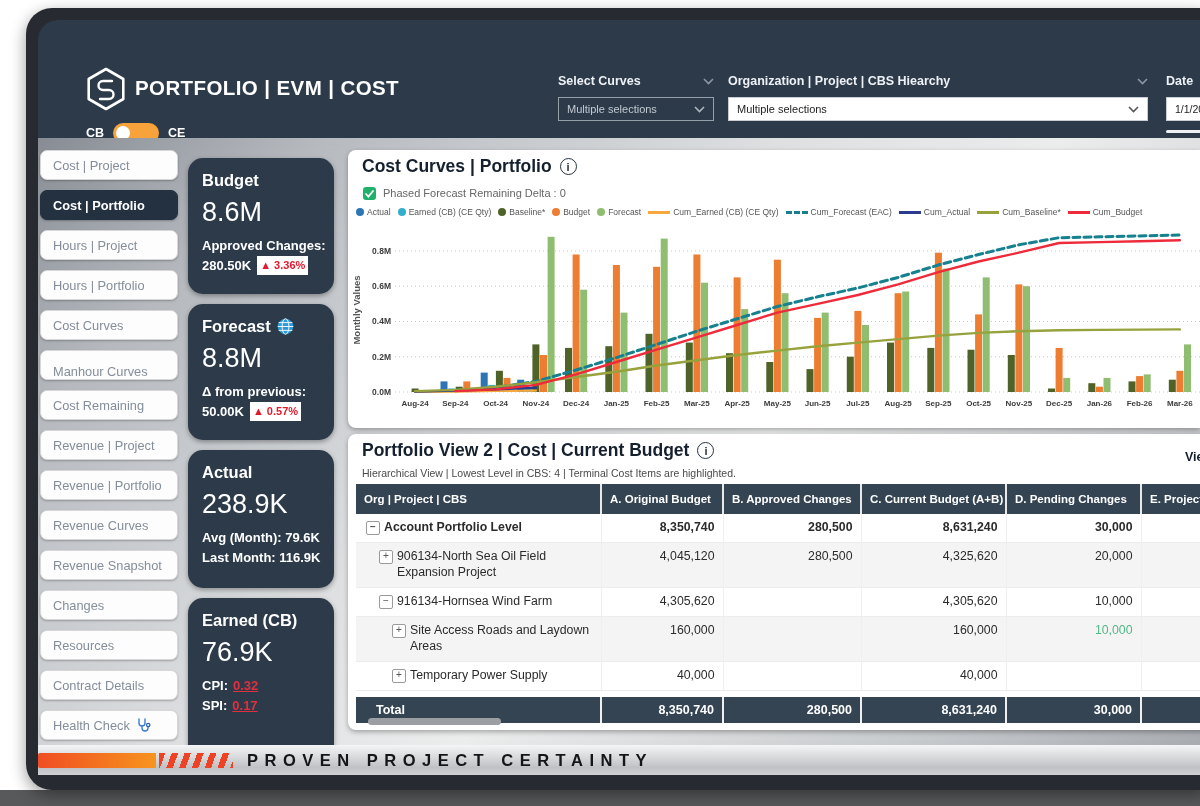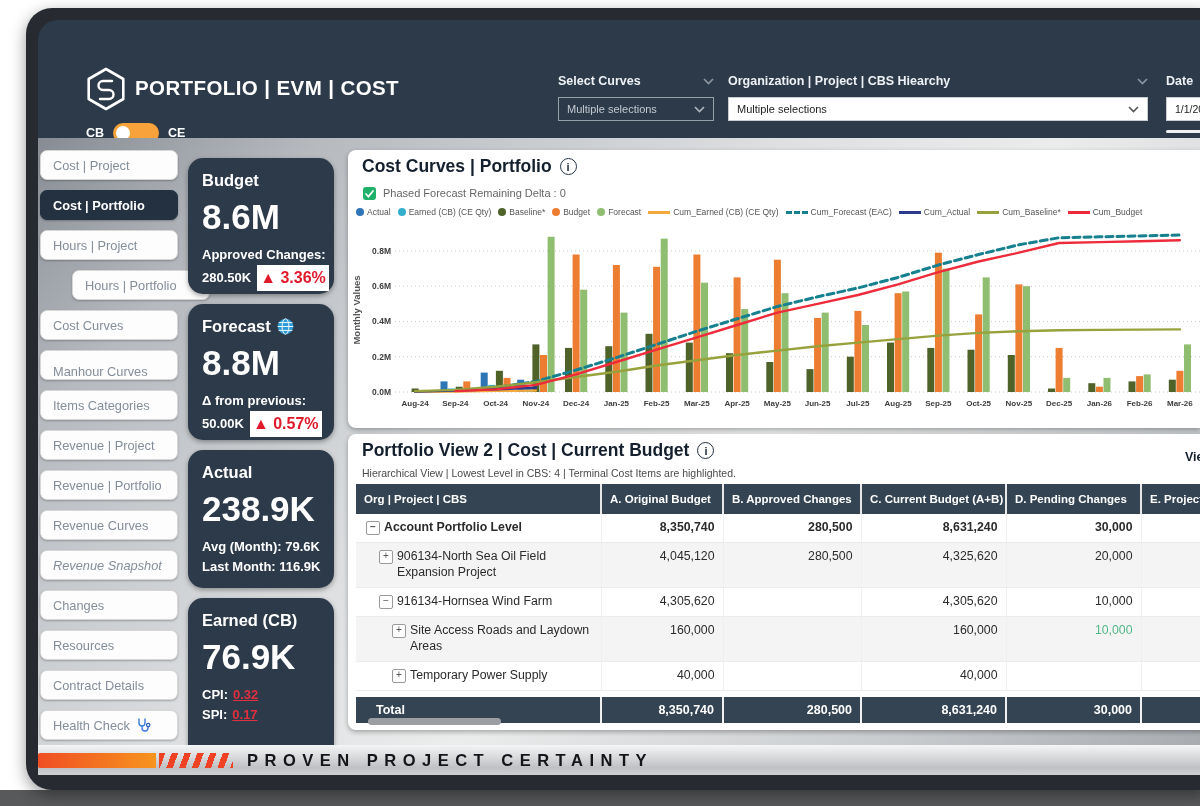--- a/index.html
+++ b/index.html
@@ -27,24 +27,24 @@
   .slider{position:absolute;left:1128px;top:110px;width:80px;height:3px;background:#eef0f2;border-radius:2px;}
   
   .content{position:absolute;left:38px;top:138px;width:1162px;height:607px;background:linear-gradient(135deg,#878c94 0%,#b6babf 16%,#dddfe1 42%,#ebecec 58%,#c6c9cc 84%,#a8acb1 100%);}
   
   .side-btn{position:absolute;left:40px;width:138px;height:30px;background:#fdfdfd;border:1px solid #d7d7d7;border-radius:7px;box-shadow:0 1px 2px rgba(0,0,0,.25);color:#848e9a;font-size:12.8px;display:flex;align-items:center;padding-left:12px;box-sizing:border-box;white-space:nowrap;cursor:pointer;}
   .side-btn.active{background:#233140;border-color:#233140;color:#fff;font-weight:bold;}
   .side-btn svg{margin-left:6px;}
   
   .kpi{position:absolute;left:188px;width:146px;background:#2c3a49;border-radius:15px;box-shadow:0 2px 5px rgba(0,0,0,.35);color:#fff;padding:13px 14px;box-sizing:border-box;}
   .kpi-title{font-size:16.5px;font-weight:600;display:flex;align-items:center;gap:6px;}
-  .kpi-value{font-size:35px;font-weight:bold;margin:7px 0 8px;}
+  .kpi-value{font-size:27px;font-weight:normal;margin:7px 0 8px;}
   .kpi-row{font-size:13px;font-weight:bold;line-height:1.5;display:flex;align-items:center;flex-wrap:nowrap;white-space:nowrap;}
   .kpi-val{margin-left:5px;text-decoration:underline;}
-  .badge{display:inline-block;background:#fff;color:#e01a2b;font-size:16px;font-weight:bold;padding:1px 3px;margin-left:6px;}
+  .badge{display:inline-block;background:#fff;color:#e01a2b;font-size:11px;font-weight:bold;padding:1px 3px;margin-left:6px;}
   
   .panel{position:absolute;background:#fff;border-radius:8px 0 0 8px;box-shadow:0 2px 5px rgba(0,0,0,.3);overflow:hidden;}
   #chart-panel{left:348px;top:150px;width:852px;height:278px;}
   #table-panel{left:348px;top:434px;width:1000px;height:296px;}
   .panel-title{position:absolute;left:14px;top:6px;font-size:17.5px;font-weight:bold;color:#15202e;display:flex;align-items:center;gap:8px;white-space:nowrap;}
   .info-ic{width:17px;height:17px;border:1.7px solid #243242;border-radius:50%;display:inline-flex;align-items:center;justify-content:center;font-size:11px;font-weight:bold;color:#243242;box-sizing:border-box;}
   .chk-row{position:absolute;left:15px;top:37px;display:flex;align-items:flex-start;gap:7px;font-size:11px;color:#666;}
   .chk{width:13px;height:13px;background:#1fb06a;border-radius:3px;display:flex;align-items:center;justify-content:center;}
   #legend{position:absolute;left:8px;top:57px;width:840px;display:flex;align-items:center;gap:7px;font-size:8.5px;color:#555;white-space:nowrap;overflow:hidden;}
   .lg-item{display:flex;align-items:center;gap:3px;cursor:pointer;}
@@ -146,42 +146,42 @@
   <div id="sidebar">
       <div class="side-btn" style="top: 150px;">
         <span>Cost | Project</span>
       </div>
       <div class="side-btn active" style="top: 190px;">
         <span>Cost | Portfolio</span>
       </div>
       <div class="side-btn" style="top: 230px;">
         <span>Hours | Project</span>
       </div>
-      <div class="side-btn" style="top: 270px; margin-left: 32px;">
+      <div class="side-btn" style="top: 270px;">
         <span>Hours | Portfolio</span>
       </div>
       <div class="side-btn" style="top: 310px;">
         <span>Cost Curves</span>
       </div>
       <div class="side-btn" style="top: 350px; align-items: flex-end;">
         <span>Manhour Curves</span>
       </div>
       <div class="side-btn" style="top: 390px;">
-        <span>Items Categories</span>
+        <span>Cost Remaining</span>
       </div>
       <div class="side-btn" style="top: 430px;">
         <span>Revenue | Project</span>
       </div>
       <div class="side-btn" style="top: 470px;">
         <span>Revenue | Portfolio</span>
       </div>
       <div class="side-btn" style="top: 510px;">
         <span>Revenue Curves</span>
       </div>
-      <div class="side-btn" style="top: 550px; font-style: italic;">
+      <div class="side-btn" style="top: 550px;">
         <span>Revenue Snapshot</span>
       </div>
       <div class="side-btn" style="top: 590px;">
         <span>Changes</span>
       </div>
       <div class="side-btn" style="top: 630px; text-align: center;">
         <span>Resources</span>
       </div>
       <div class="side-btn" style="top: 670px;">
         <span>Contract Details</span>

